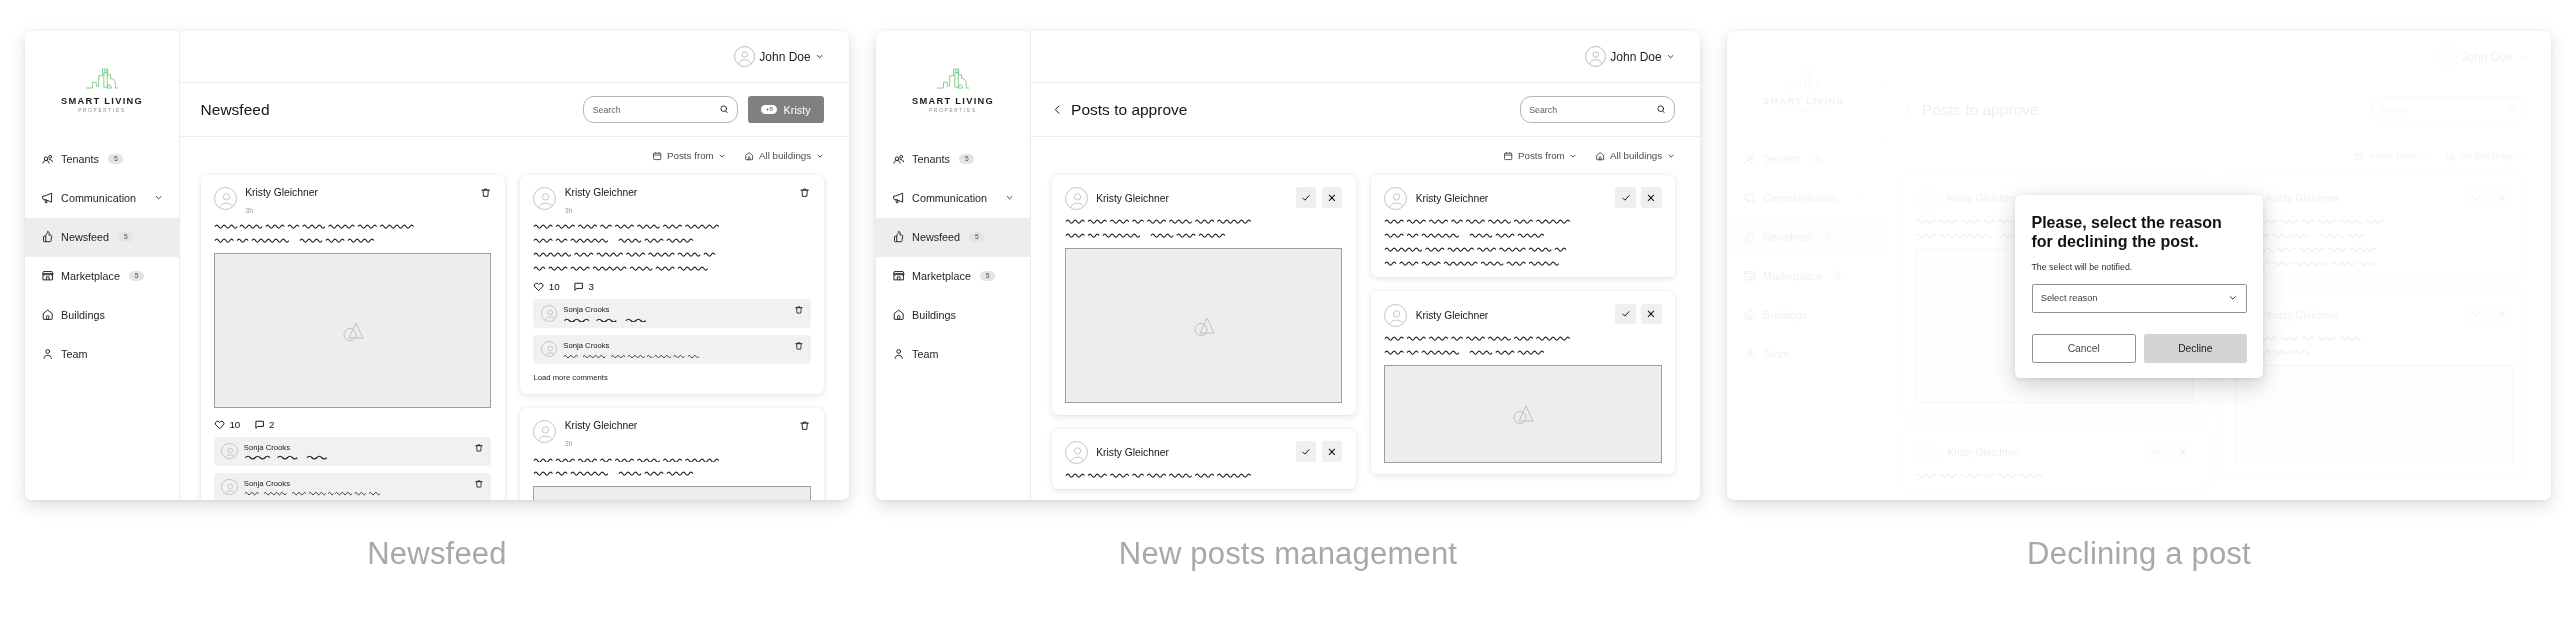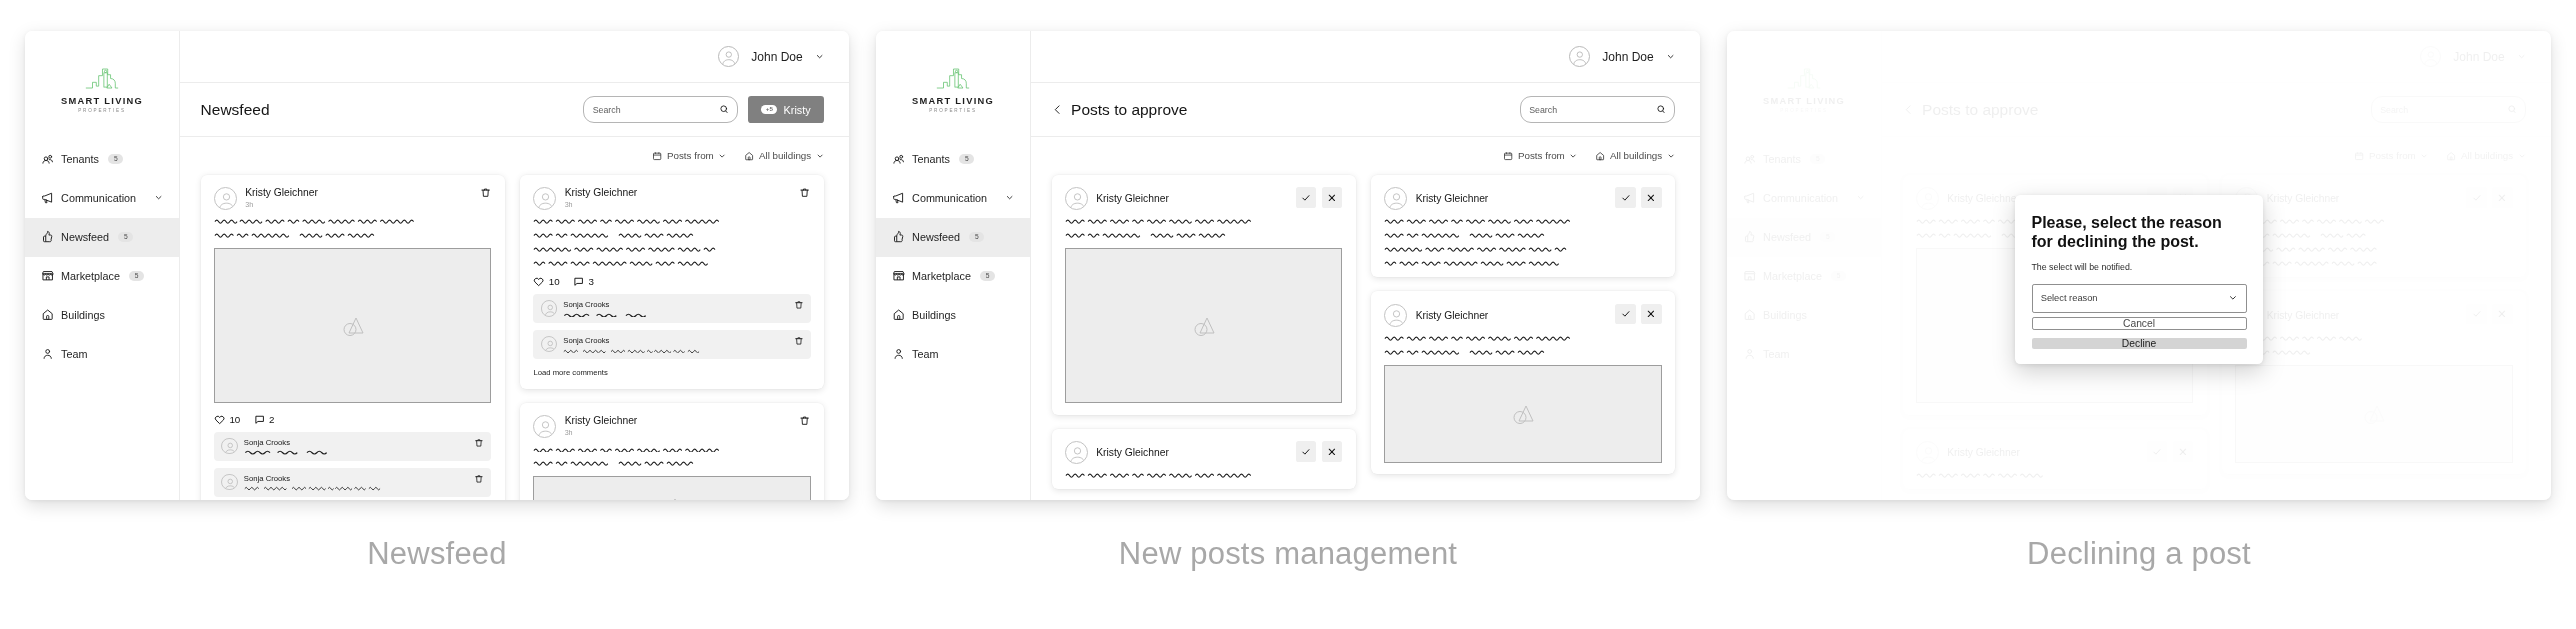--- a/index.html
+++ b/index.html
@@ -65,21 +65,21 @@
   .nav-caret { margin-left:auto; width:9.3px; height:9.3px; }
 
   
   .main { flex:1; display:flex; flex-direction:column; min-width:0; background:#fff; }
   .topbar {
     height: 52px;
     border-bottom: 0.5px solid #ececec;
     display:flex; align-items:center; justify-content:flex-end;
     padding-right: 25px;
   }
-  .user { display:flex; align-items:center; gap:12px; cursor:pointer; }
+  .user { display:flex; align-items:center; gap:4px; cursor:pointer; }
   .avatar-sm { width:21.6px; height:21.6px; border-radius:50%; border:0.8px solid #b9b9b9; display:flex; align-items:center; justify-content:center; overflow:hidden; }
   .avatar-sm svg { width:21.6px; height:21.6px; }
   .user-name { font-size:12px; color:#1d1d1d; }
   .caret { width:9.3px; height:9.3px; }
 
   .pagehead {
     height: 54px;
     border-bottom: 0.5px solid #ececec;
     display:flex; align-items:center;
     padding: 0 25px 0 20.6px;
@@ -127,21 +127,21 @@
 
   .card {
     background:#fff; border-radius:6.2px;
     box-shadow: 0 1.5px 6.2px rgba(0,0,0,.10), 0 0 0 0.5px rgba(0,0,0,.03);
     padding: 12.4px 13.4px 11.3px;
   }
   .card-head { display:flex; align-items:flex-start; gap:8.2px; }
   .avatar-md { width:23px; height:23px; border-radius:50%; border:0.8px solid #c3c3c3; flex:0 0 23px; overflow:hidden;}
   .avatar-md svg { width:23px; height:23px; display:block;}
   .author { font-size:10.3px; color:#161616; }
-  .time { font-size:7.2px; color:#9b9b9b; margin-top:2px;}
+  .time { font-size:7.2px; color:#9b9b9b; margin-top:8px;}
   .card-actions { margin-left:auto; display:flex; align-items:center; gap:5.2px;}
   .trash { width:11.3px; height:11.3px; cursor:pointer;}
   .sq-btn {
     width:20.6px; height:20.6px; background:#efefef; border-radius:2.6px;
     display:flex; align-items:center; justify-content:center; cursor:pointer;
   }
   .sq-btn svg { width:9.8px; height:9.8px; }
 
   
   .sq-line { height: 6.7px; margin-top: 7.2px; }
@@ -186,21 +186,21 @@
   }
   .modal-title { font-size:16px; font-weight:700; color:#111; line-height:1.24; }
   .modal-sub { font-size:8.8px; color:#2b2b2b; margin-top:10.3px; }
   .select {
     margin-top: 11.3px; height: 29px;
     border:0.8px solid #8f8f8f; border-radius:2.1px;
     display:flex; align-items:center; padding: 0 8.2px;
     font-size:9.3px; color:#3c3c3c; cursor:pointer;
   }
   .select .caret { margin-left:auto; width:9.8px; height:9.8px;}
-  .modal-btns { display:flex; gap:8.2px; margin-top:4px;flex-direction:column; }
+  .modal-btns { display:flex; gap:8.2px; margin-top:21px; }
   .btn {
     flex:1; height:29px; border-radius:2.1px; font-size:10.3px;
     display:flex; align-items:center; justify-content:center; cursor:pointer;
     font-family:"Liberation Sans", sans-serif;
   }
   .btn-cancel { background:#fff; border:0.8px solid #8f8f8f; color:#4a4a4a; }
   .btn-decline { background:#d4d4d4; border:0; color:#1b1b1b; }
 </style>
 </head>
 <body>

